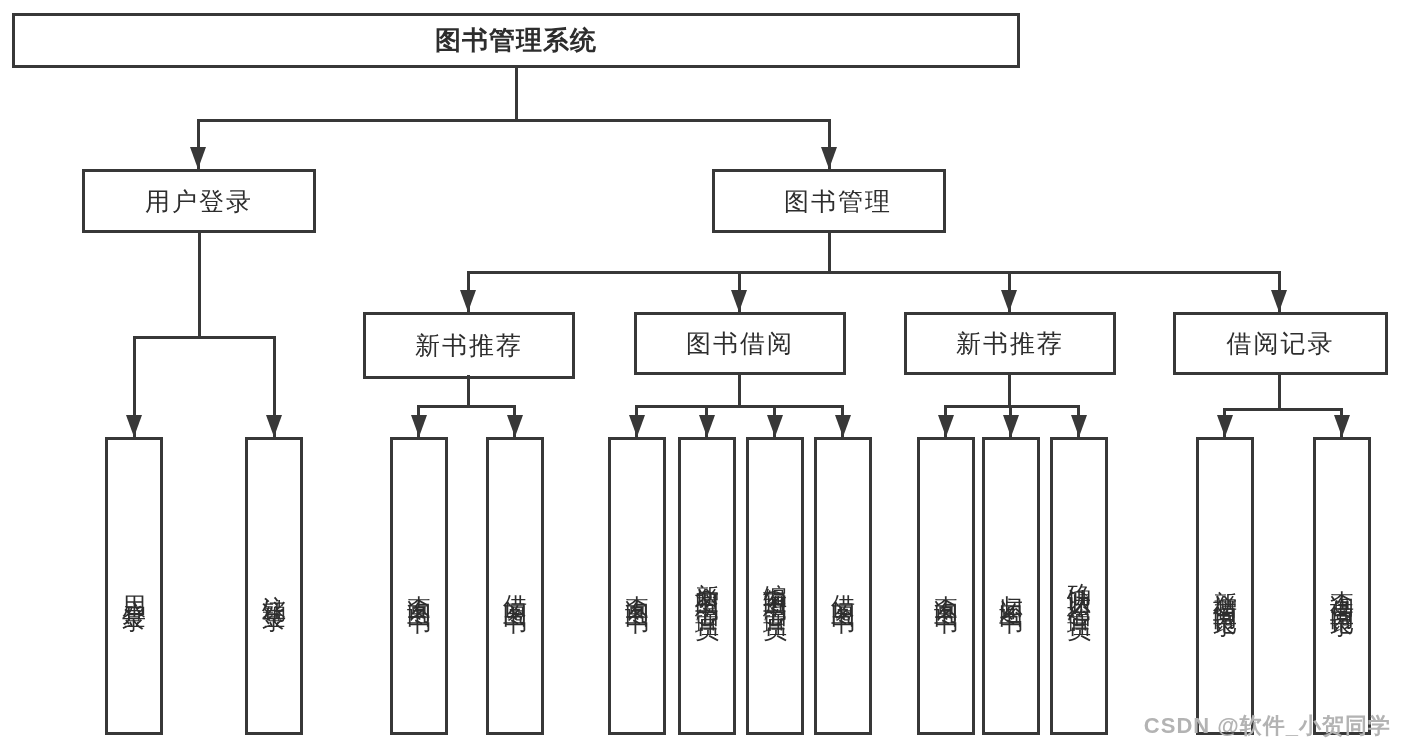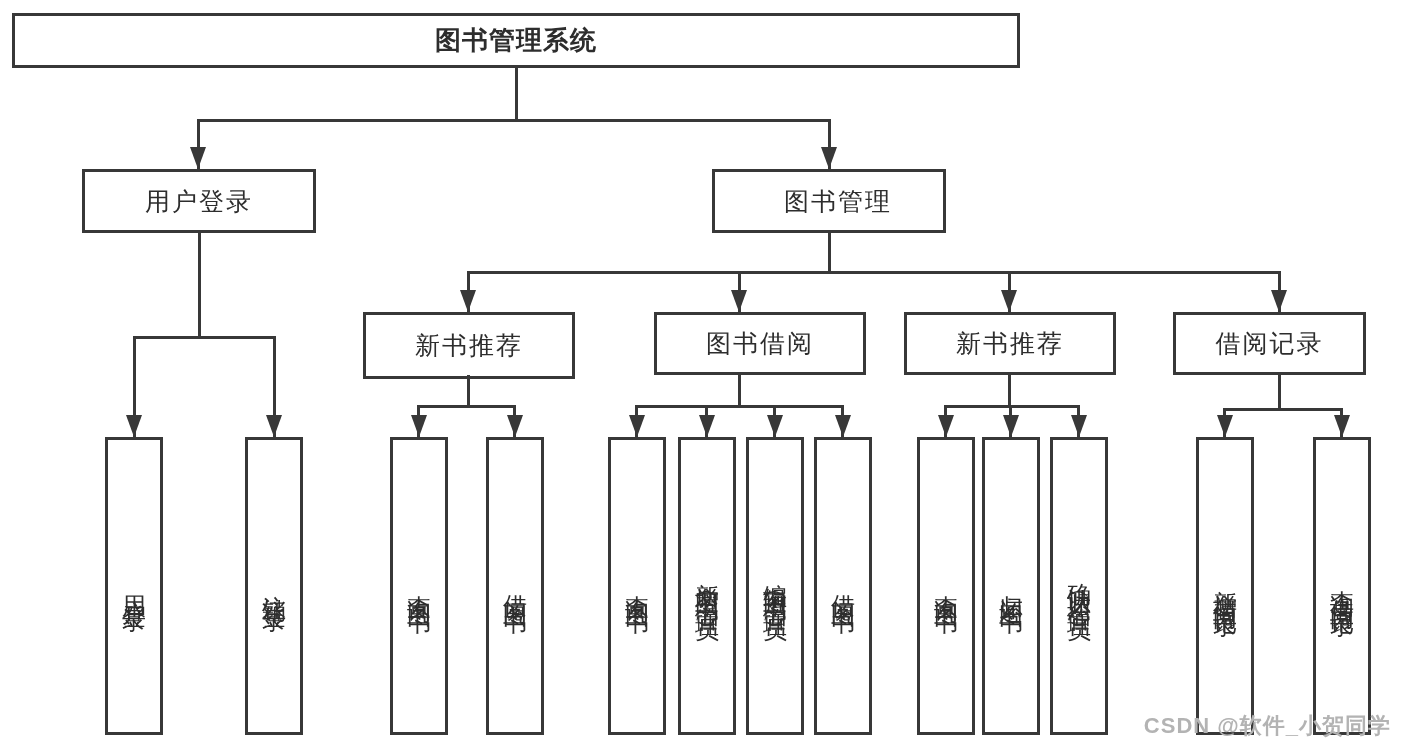--- a/index.html
+++ b/index.html
@@ -75,29 +75,29 @@
   </div>
 
   <div class="node branch" style="left:712px;top:169px;width:234px;height:64px;padding-left:18px;">
     <span>图书管理</span>
   </div>
 
   <div class="node branch" style="left:363px;top:312px;width:212px;height:67px;">
     <span>新书推荐</span>
   </div>
 
-  <div class="node branch" style="left:654px;top:312px;width:212px;height:63px;">
+  <div class="node branch" style="left:634px;top:312px;width:212px;height:63px;">
     <span>图书借阅</span>
   </div>
 
   <div class="node branch" style="left:904px;top:312px;width:212px;height:63px;">
     <span>新书推荐</span>
   </div>
 
-  <div class="node branch" style="left:1173px;top:312px;width:193px;height:63px;">
+  <div class="node branch" style="left:1173px;top:312px;width:215px;height:63px;">
     <span>借阅记录</span>
   </div>
 
   <div class="leaf" style="left:105px;">
     <span>用户登录</span>
   </div>
   <div class="leaf" style="left:245px;">
     <span>注销登录</span>
   </div>
 

